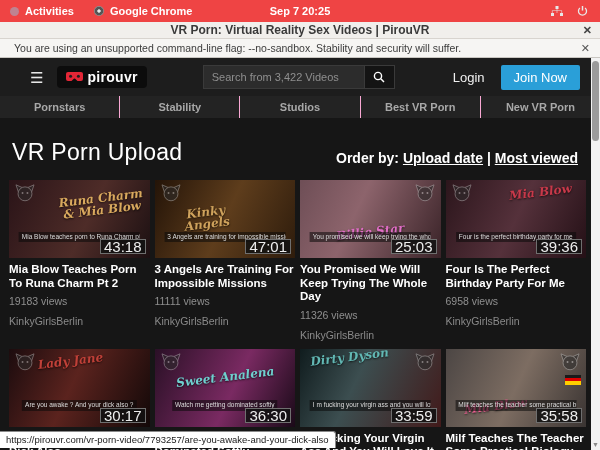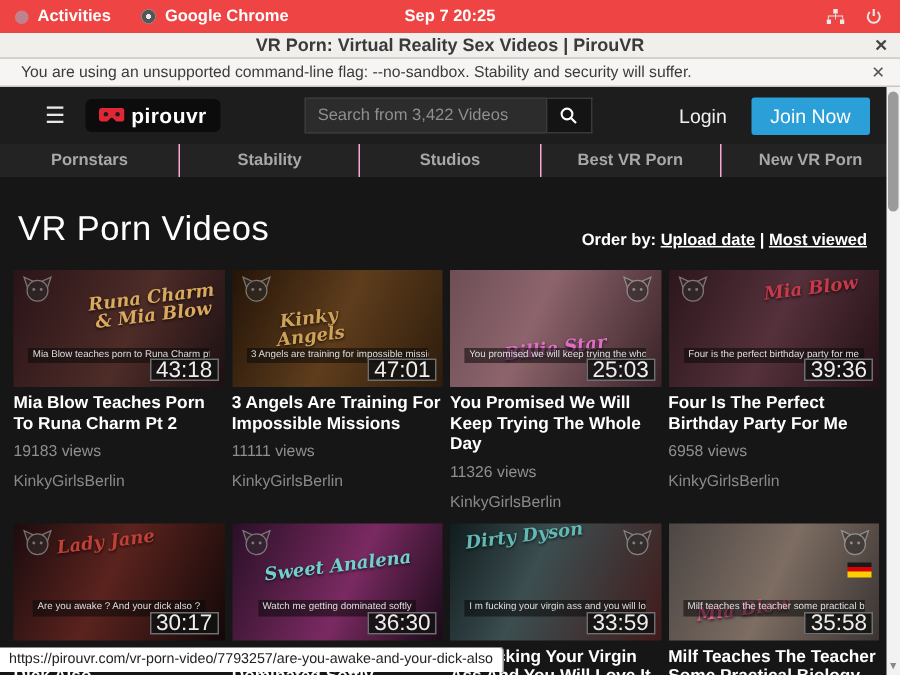--- a/index.html
+++ b/index.html
@@ -49,21 +49,21 @@
 
   
   .nav { height:22px; background:#232323; display:flex; }
   .nav-item { flex:1; display:flex; align-items:center; justify-content:center;
               color:#a8a8a8; font-size:11px; font-weight:bold; border-right:1px solid #f9a8d4; }
   .nav-item:last-child { border-right:none; }
 
   
   .page-head { display:flex; align-items:flex-end; justify-content:space-between; padding:21px 22px 14px 12px; }
   .page-title { color:#fff; font-size:23px; font-weight:normal; letter-spacing:.3px; }
-  .order-by { color:#fff; font-size:11px; font-weight:bold; }
+  .order-by { color:#fff; font-size:14px; font-weight:bold; }
   .order-by a { color:#fff; text-decoration:underline; }
 
   
   .grid { display:grid; grid-template-columns:repeat(4,1fr); column-gap:5px; row-gap:8px;
           padding:0 14px 0 9px; }
   .card {}
   .thumb { position:relative; height:78px; overflow:hidden; background:#222; }
   .ovt { position:absolute; font-family:"DejaVu Serif", serif; font-style:italic; font-weight:bold;
          font-size:12px; line-height:1.02; transform:rotate(-7deg); text-shadow:0 1px 2px rgba(0,0,0,.7);
          width:62%; }
@@ -169,21 +169,21 @@
 
     <div class="nav" id="nav">
         <div class="nav-item">Pornstars</div>
         <div class="nav-item">Stability</div>
         <div class="nav-item">Studios</div>
         <div class="nav-item">Best VR Porn</div>
         <div class="nav-item">New VR Porn</div>
       </div>
 
     <div class="page-head">
-      <span class="page-title">VR Porn Videos</span>
+      <span class="page-title">VR Porn Upload</span>
       <span class="order-by">
         <span>Order by:</span>
         <a href="#">Upload date</a><span> | </span><a href="#">Most viewed</a>
       </span>
     </div>
 
     <div class="grid" id="grid">
   <div class="card">
     <div class="thumb" style="background: linear-gradient(115deg, rgb(42, 20, 24), rgb(78, 44, 40) 55%, rgb(28, 16, 18));">
       <svg class="cat" width="20" height="18" viewBox="0 0 24 22">

